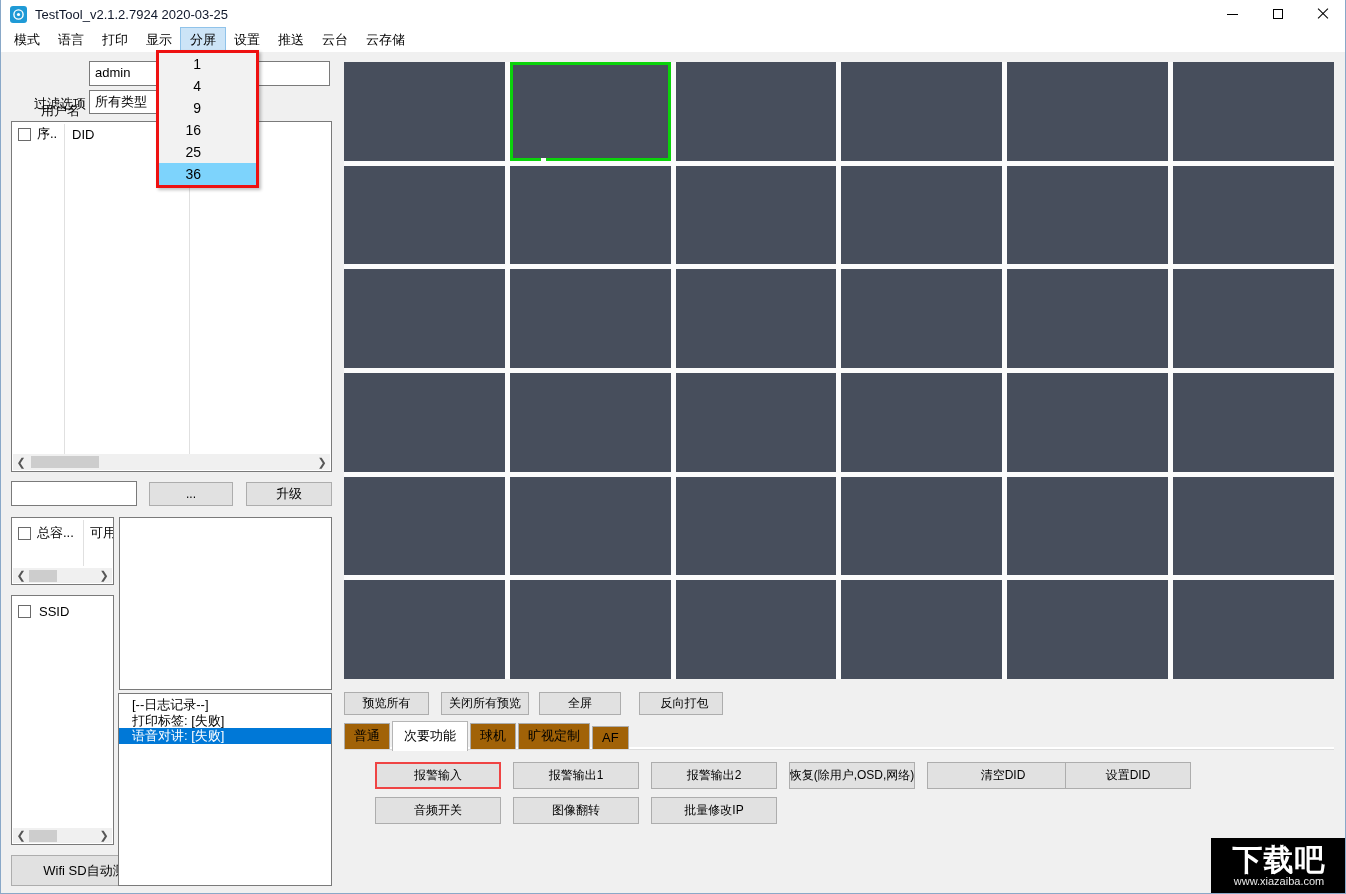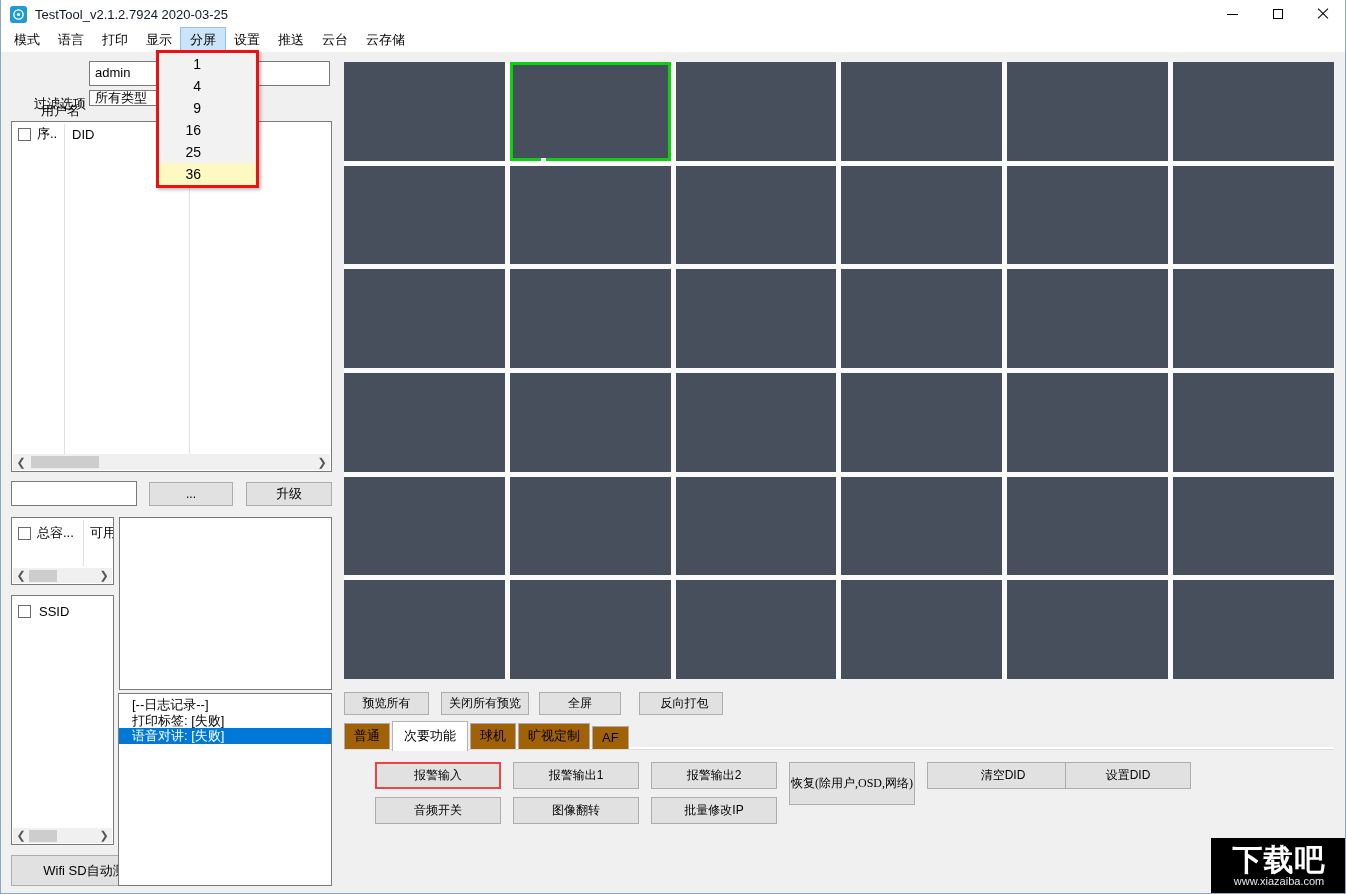--- a/index.html
+++ b/index.html
@@ -72,21 +72,21 @@
   
   .tabstrip { left:343px; top:726px; height:23px; display:flex; align-items:flex-end; z-index:2; }
   .tab { border:1px solid #acacac; border-bottom:none; background:#a16207; padding:3px 9px 4px 9px; font-size:13px; margin-right:2px; }
   .tab.active { background:#fff; padding:5px 11px 6px 11px; position:relative; top:2px; border-color:#b5b5b5; }
   #tab-page-line { left:343px; top:747px; width:990px; height:2px; background:#fff; box-shadow:0 1px 0 #dcdcdc; }
 
   
   #split-dropdown { left:155px; top:50px; width:103px; z-index:20;
     border:3px solid #ee1111; background:#f2f2f2; box-shadow:2px 2px 3px rgba(0,0,0,.25); }
   .dd-item { height:22px; line-height:22px; font-size:14px; text-align:right; padding-right:55px; }
-  .dd-item.selected { background:#fef9c3; }
+  .dd-item.selected { background:#7dd3fc; }
 
   
   #watermark { left:1210px; top:838px; width:136px; height:56px; background:#000; color:#fff;
     display:flex; flex-direction:column; align-items:center; justify-content:center; z-index:30; }
   #watermark .wm-title { font-size:30px; font-weight:bold; line-height:30px; letter-spacing:1px; }
   #watermark .wm-url { font-size:11px; color:#e8e8e8; }
 </style>
 </head>
 <body>
 
@@ -120,21 +120,21 @@
     <div class="menu-item">设置</div>
     <div class="menu-item">推送</div>
     <div class="menu-item">云台</div>
     <div class="menu-item">云存储</div>
   </div>
 
 <div class="lbl" style="left:40px; top:56px;margin-top:46px;">用户名</div>
 <div class="abs tbox" style="left:88px; top:61px; width:241px; height:25px;">admin</div>
 
 <div class="lbl" style="left:33px; top:95px;">过滤选项</div>
-<div class="abs tbox" style="left:88px; top:90px; width:100px; height:16px; display:flex; align-items:center; justify-content:space-between;">
+<div class="abs tbox" style="left:88px; top:90px; width:100px; height:24px; display:flex; align-items:center; justify-content:space-between;">
   <span>所有类型</span>
   <span style="font-size:9px; color:#555;">▼</span>
 </div>
 
 <div class="abs panel" id="device-list">
   <div class="header">
     <span class="checkbox" style="margin-left:6px;"></span>
     <span class="collabel" style="margin-left:6px;">序..</span>
     <span class="collabel" style="position:absolute; left:60px;">DID</span>
   </div>
@@ -247,21 +247,21 @@
     <div class="tab">球机</div>
     <div class="tab">旷视定制</div>
     <div class="tab">AF</div>
   </div>
 <div class="abs" id="tab-page-line"></div>
 
 <div class="abs" id="fn-row1" style="left:374px; top:762px; height:27px;">
     <div class="btn focused" style="position: absolute; left: 0px; top: 0px; width: 126px; height: 27px; white-space: nowrap; overflow: hidden;">报警输入</div>
     <div class="btn" style="position: absolute; left: 138px; top: 0px; width: 126px; height: 27px; white-space: nowrap; overflow: hidden;">报警输出1</div>
     <div class="btn" style="position: absolute; left: 276px; top: 0px; width: 126px; height: 27px; white-space: nowrap; overflow: hidden;">报警输出2</div>
-    <div class="btn" style="position: absolute; left: 414px; top: 0px; width: 126px; height: 43px; white-space: nowrap; overflow: hidden; font-family: Liberation Serif, serif;">恢复(除用户,OSD,网络)</div>
+    <div class="btn" style="position: absolute; left: 414px; top: 0px; width: 126px; height: 27px; white-space: nowrap; overflow: hidden;">恢复(除用户,OSD,网络)</div>
     <div class="btn" style="position: absolute; left: 552px; top: 0px; width: 152px; height: 27px; white-space: nowrap; overflow: hidden;">清空DID</div>
     <div class="btn" style="position: absolute; left: 690px; top: 0px; width: 126px; height: 27px; white-space: nowrap; overflow: hidden;">设置DID</div>
   </div>
 <div class="abs" id="fn-row2" style="left:374px; top:797px; height:27px;">
     <div class="btn" style="position: absolute; left: 0px; top: 0px; width: 126px; height: 27px; white-space: nowrap; overflow: hidden;">音频开关</div>
     <div class="btn" style="position: absolute; left: 138px; top: 0px; width: 126px; height: 27px; white-space: nowrap; overflow: hidden;">图像翻转</div>
     <div class="btn" style="position: absolute; left: 276px; top: 0px; width: 126px; height: 27px; white-space: nowrap; overflow: hidden;">批量修改IP</div>
   </div>
 
 <div class="abs" id="split-dropdown">

